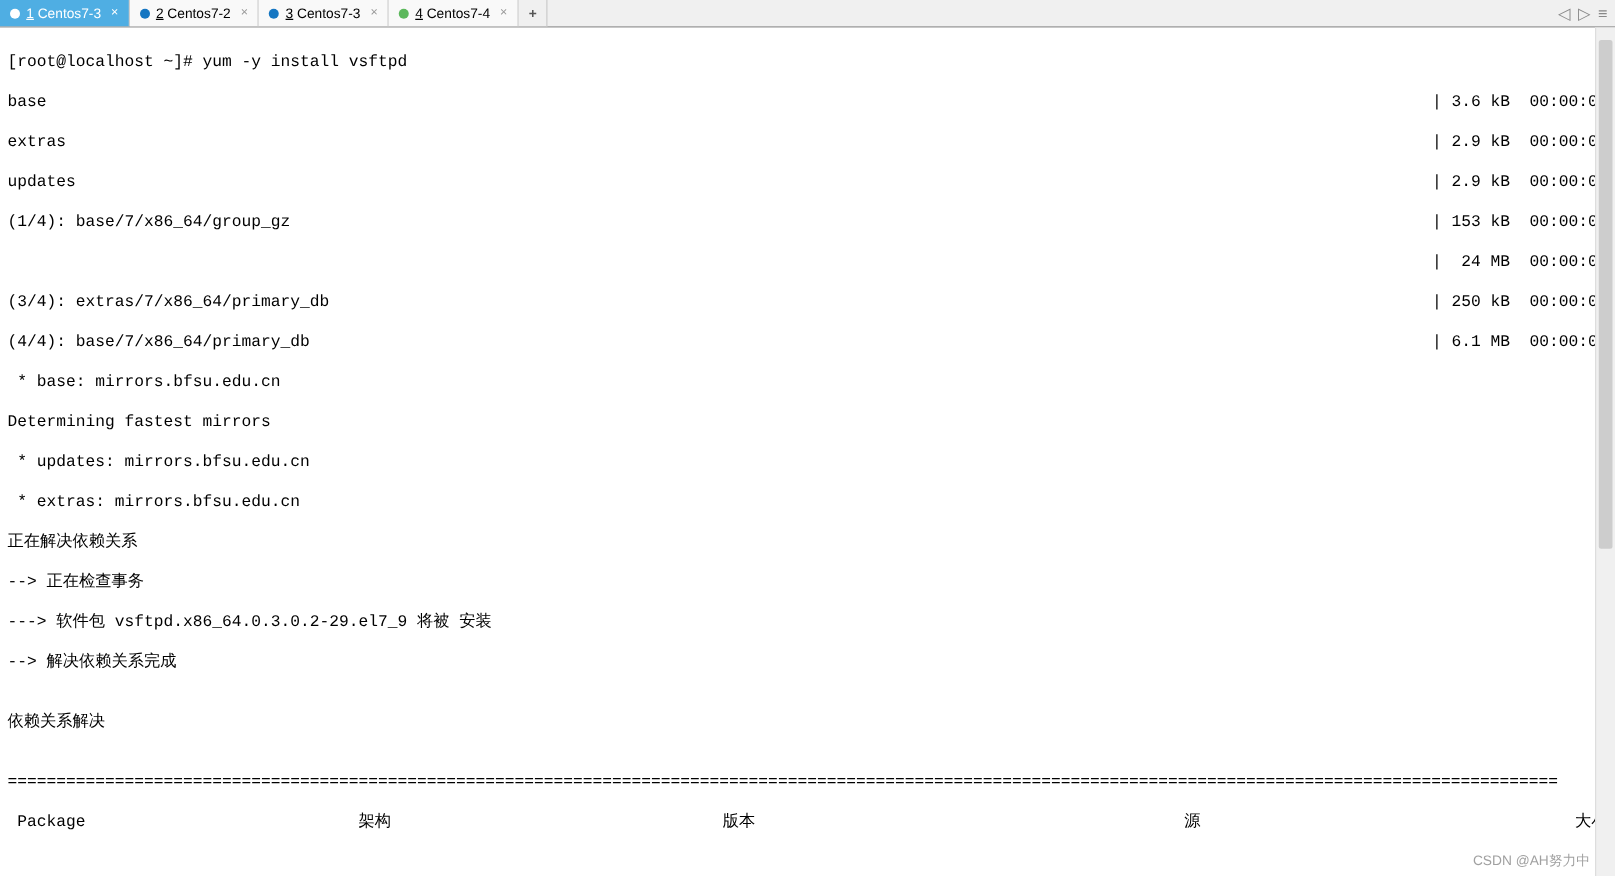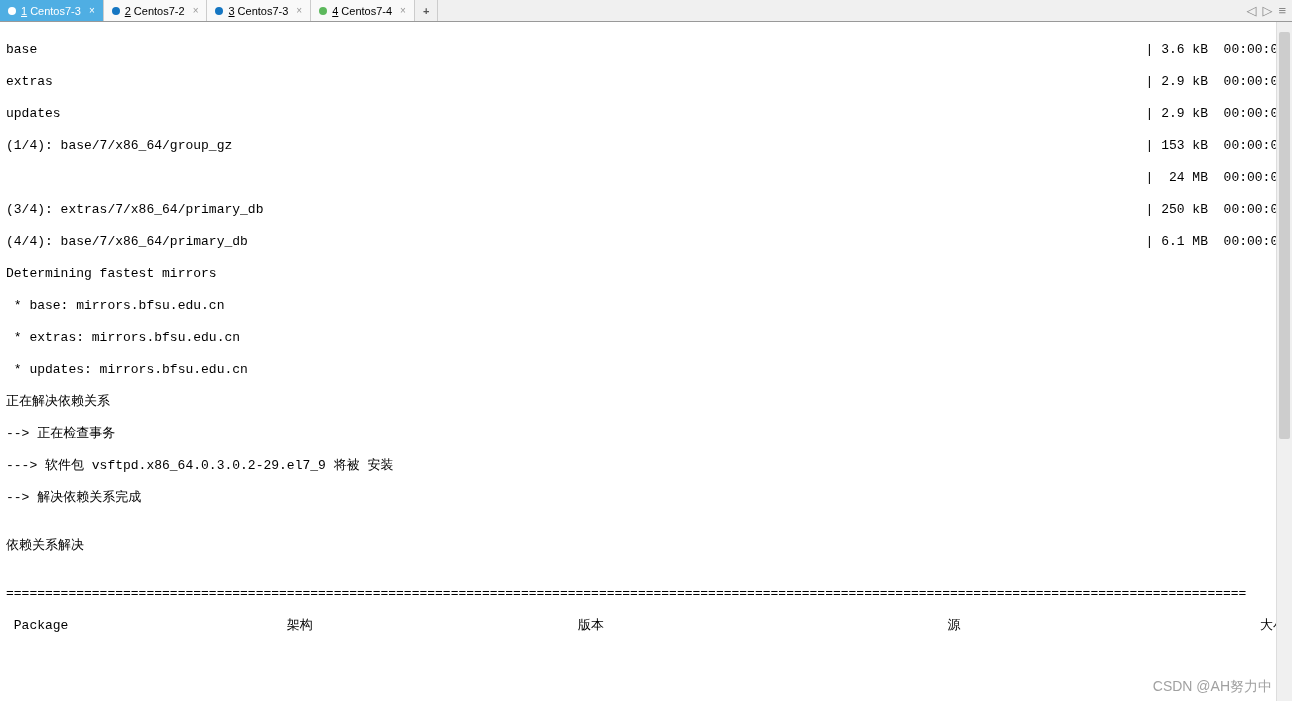--- a/index.html
+++ b/index.html
@@ -76,21 +76,21 @@
       height: 60%;
       background: #cdcdcd;
       border-radius: 2px;
     }
     .watermark {
       position: absolute;
       right: 20px;
       bottom: 5px;
       color: rgba(120,120,120,0.7);
       font-family: sans-serif;
-      font-size: 14px;
+      font-size: 11px;
     }
   </style>
 </head>
 <body>
 
 <div class="tab-bar">
   <div class="tab active">
     <span class="dot"></span>
     <span class="num">1</span>
     <span>Centos7-3</span>
@@ -116,31 +116,32 @@
   </div>
   <div class="tab addtab">+</div>
   <div class="tab-bar-right">
     <span>◁</span>
     <span>▷</span>
     <span>≡</span>
   </div>
 </div>
 
 <div class="terminal">
+<div>[root@localhost ~]# yum -y install vsftpd</div>
 <div class="row2col"><span class="left">base</span><span class="right">| 3.6 kB  00:00:00</span></div>
 <div class="row2col"><span class="left">extras</span><span class="right">| 2.9 kB  00:00:00</span></div>
 <div class="row2col"><span class="left">updates</span><span class="right">| 2.9 kB  00:00:00</span></div>
 <div class="row2col"><span class="left">(1/4): base/7/x86_64/group_gz</span><span class="right">| 153 kB  00:00:00</span></div>
 <div class="row2col"><span class="right">|  24 MB  00:00:03</span></div>
 <div class="row2col"><span class="left">(3/4): extras/7/x86_64/primary_db</span><span class="right">| 250 kB  00:00:05</span></div>
 <div class="row2col"><span class="left">(4/4): base/7/x86_64/primary_db</span><span class="right">| 6.1 MB  00:00:06</span></div>
+<div> * base: mirrors.bfsu.edu.cn</div>
 <div>Determining fastest mirrors</div>
-<div> * base: mirrors.bfsu.edu.cn</div>
+<div> * updates: mirrors.bfsu.edu.cn</div>
 <div> * extras: mirrors.bfsu.edu.cn</div>
-<div> * updates: mirrors.bfsu.edu.cn</div>
 <div>正在解决依赖关系</div>
 <div>--&gt; 正在检查事务</div>
 <div>---&gt; 软件包 vsftpd.x86_64.0.3.0.2-29.el7_9 将被 安装</div>
 <div>--&gt; 解决依赖关系完成</div>
 <div></div>
 <div>依赖关系解决</div>
 <div></div>
 <div>===============================================================================================================================================================</div>
 <div class="row2col"><span class="left"> <span>Package</span>                            <span>架构</span>                                  <span>版本</span>                                            <span>源</span></span><span class="right">大小</span></div>
 

